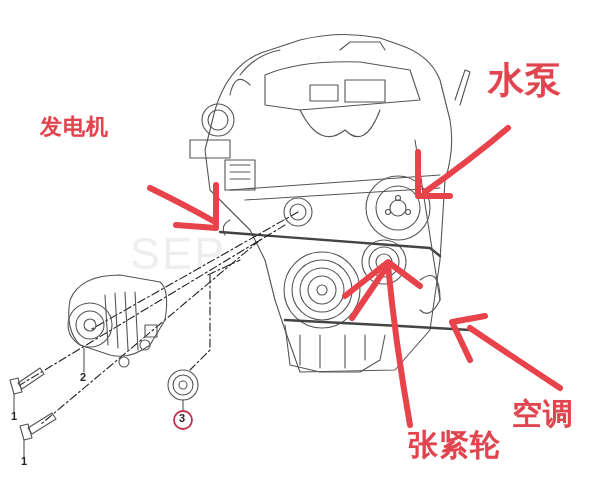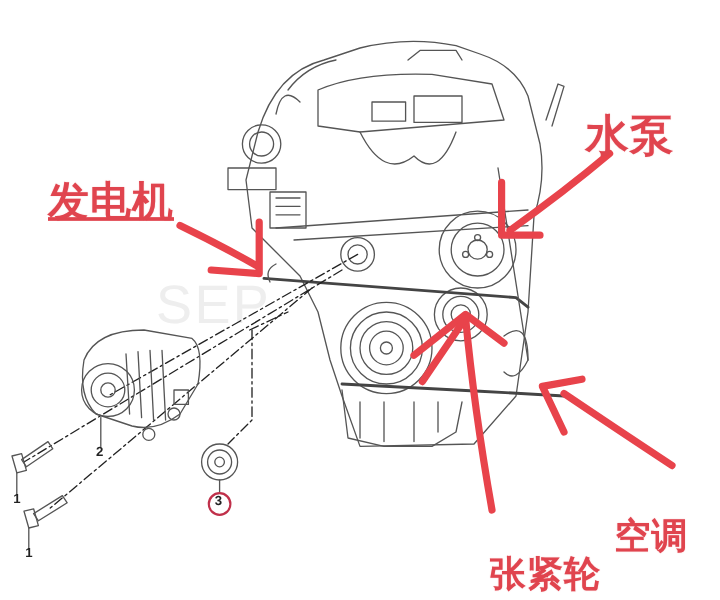--- a/index.html
+++ b/index.html
@@ -1,22 +1,22 @@
 <!DOCTYPE html>
 <html><head>
 <meta charset="utf-8">
 <style>
   html, body { margin: 0; padding: 0; background: #ffffff; }
   body { width: 600px; height: 500px; position: relative; overflow: hidden;
          font-family: "DejaVu Sans", sans-serif; }
   #stage { position: absolute; left: 0; top: 0; width: 600px; height: 500px; }
   .label { position: absolute; color: #e0444e; font-weight: bold;
            font-family: "DejaVu Sans", sans-serif; letter-spacing: 1px;
-           text-shadow: 0 0 1px rgba(224,68,78,0.4); margin-top: 33px; }
-  .lbl-generator { left: 40px; top: 112px; font-size: 34px; text-decoration: underline; }
+           text-shadow: 0 0 1px rgba(224,68,78,0.4); }
+  .lbl-generator { left: 40px; top: 112px; font-size: 22px; }
   .lbl-pump { left: 488px; top: 56px; font-size: 36px; }
   .lbl-ac { left: 512px; top: 394px; font-size: 30px; }
   .lbl-tensioner { left: 408px; top: 425px; font-size: 30px; }
   .callout { position: absolute; font-family: "Liberation Sans", sans-serif;
              font-size: 11px; font-weight: bold; color: #222; }
   .watermark { position: absolute; left: 130px; top: 228px; font-size: 45px;
                color: #eeeeee; font-family: "Liberation Sans", sans-serif;
                letter-spacing: 2px; }
 </style>
 </head>

